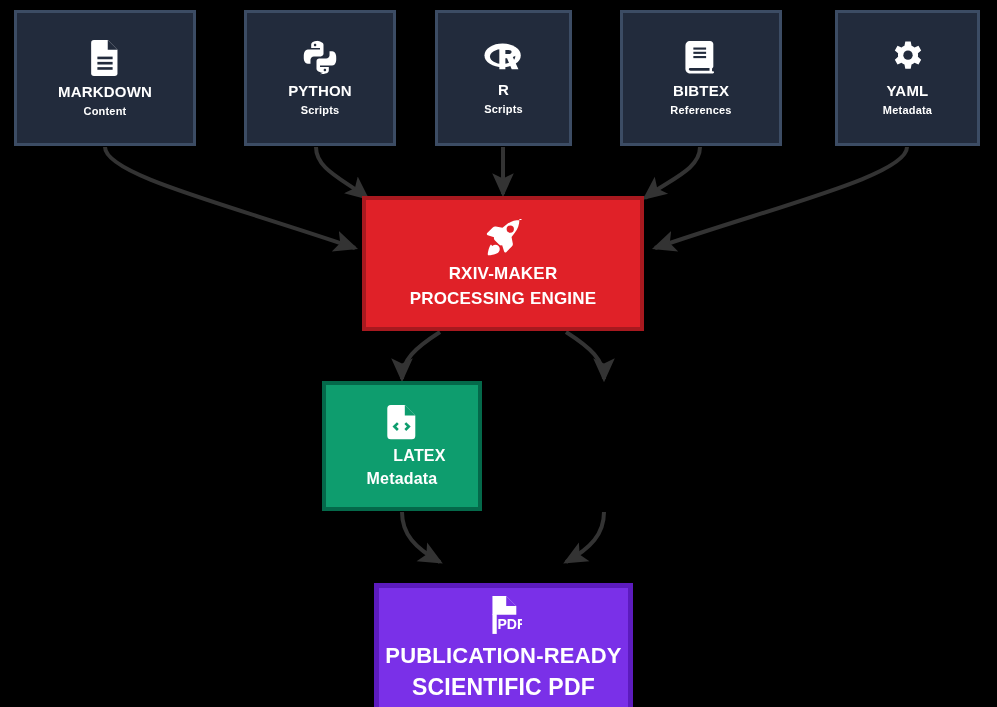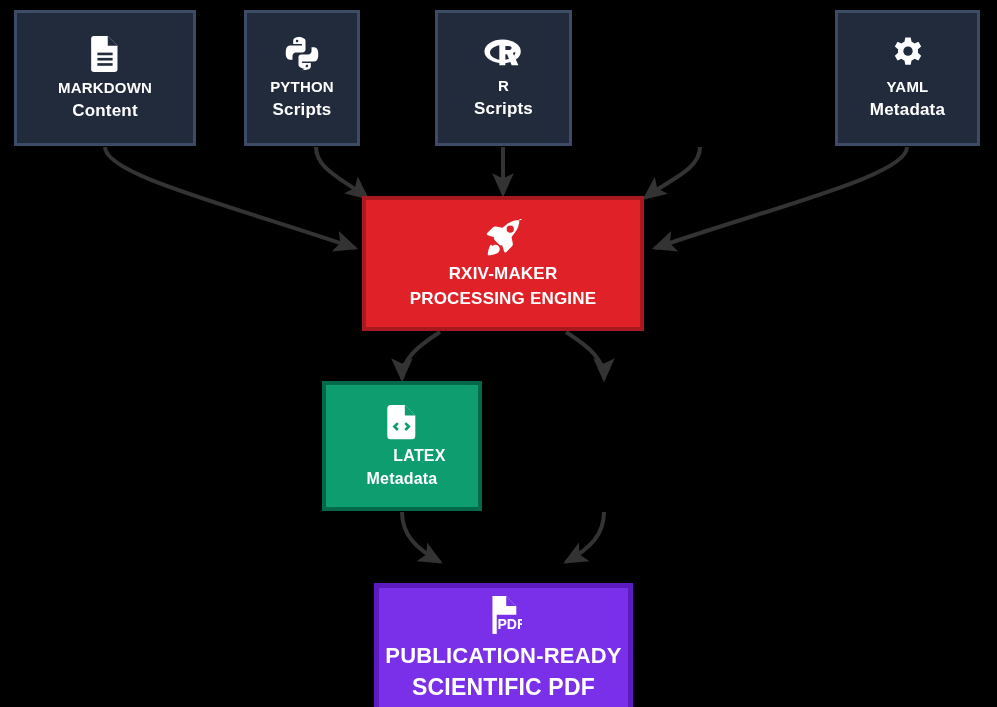--- a/index.html
+++ b/index.html
@@ -62,21 +62,21 @@
     margin-top: 5px;
   }
 
   
   .node.input {
     background: #222B3C;
     border: 3px solid #3C4C64;
     color: #FFFFFF;
   }
   .node.input .title { font-size: 15px; }
-  .node.input .subtitle { font-size: 17px; }
+  .node.input .subtitle { font-size: 11px; }
 
   
   .node.engine {
     background: #E02128;
     border: 4px solid #A8191F;
     color: #FFFFFF;
   }
   .node.engine .title { font-size: 17px; }
   .node.engine .subtitle { font-size: 17px; }
 
@@ -133,21 +133,21 @@
         <path fill="#222B3C" d="M14 0 l7 7 h-7 Z"></path>
         <rect x="6.5" y="12" width="11" height="1.9" fill="#222B3C"></rect>
         <rect x="6.5" y="15.8" width="11" height="1.9" fill="#222B3C"></rect>
         <rect x="6.5" y="19.6" width="11" height="1.9" fill="#222B3C"></rect>
       </svg>
     </span>
     <div class="title">MARKDOWN</div>
     <div class="subtitle">Content</div>
   </div>
 
-  <div class="node input" style="left:244px; top:10px; width:116px; height:136px;">
+  <div class="node input" style="left:244px; top:10px; width:152px; height:136px;">
     <span class="icon">
       <svg width="34" height="35" viewBox="0 0 24 25" xmlns="http://www.w3.org/2000/svg">
         <path fill="#ffffff" d="M11.9 0.6c-1.9 0-3.5.2-4.6.6-1.1.4-1.6 1.2-1.6 2.2v2.4h6.3v.9H3.4c-1.1 0-2 .6-2.5 1.8-.5 1.3-.5 2.1-.5 3.4 0 1.2 0 2.1.5 3.3.4 1.1 1.3 1.8 2.4 1.8h1.9v-2.9c0-1.2 1.1-2.4 2.4-2.4h5c1 0 1.9-.8 1.9-1.8V3.4c0-1-.8-1.7-1.8-2-.7-.2-1.7-.8-2.8-.8Zm-3.4 2c.5 0 .9.4.9.9s-.4.9-.9.9-.9-.4-.9-.9.4-.9.9-.9Z"></path>
         <path fill="#ffffff" d="M12.1 24.4c1.9 0 3.5-.2 4.6-.6 1.1-.4 1.6-1.2 1.6-2.2v-2.4h-6.3v-.9h8.6c1.1 0 2-.6 2.5-1.8.5-1.3.5-2.1.5-3.4 0-1.2 0-2.1-.5-3.3-.4-1.1-1.3-1.8-2.4-1.8h-1.9v2.9c0 1.2-1.1 2.4-2.4 2.4h-5c-1 0-1.9.8-1.9 1.8v5.5c0 1 .8 1.7 1.8 2 .7.2 1.7.8 2.8.8Zm3.4-2c-.5 0-.9-.4-.9-.9s.4-.9.9-.9.9.4.9.9-.4.9-.9.9Z"></path>
       </svg>
     </span>
     <div class="title">PYTHON</div>
     <div class="subtitle">Scripts</div>
   </div>
 
@@ -157,20 +157,33 @@
         <ellipse cx="14" cy="10.5" rx="13.2" ry="8.6" fill="#ffffff"></ellipse>
         <ellipse cx="14" cy="11.3" rx="9.2" ry="5.4" fill="#222B3C"></ellipse>
         <path fill="#ffffff" d="M11.6 3.6h7.1c3.6 0 6 1.6 6 4.2 0 2-1.3 3.3-3.3 3.9l4.1 8.9h-4.9l-3.4-8h-1.2v8h-4.4Z"></path>
         <path fill="#222B3C" d="M16 6.6h2.3c1.4 0 2.2.5 2.2 1.4s-.8 1.5-2.2 1.5H16Z"></path>
       </svg>
     </span>
     <div class="title">R</div>
     <div class="subtitle">Scripts</div>
   </div>
 
+  <div class="node input" style="left:620px; top:10px; width:162px; height:136px;">
+    <span class="icon">
+      <svg width="32" height="34" viewBox="0 0 22 24" xmlns="http://www.w3.org/2000/svg">
+        <path fill="#ffffff" d="M3 0h14.4c1.3 0 2.3 1 2.3 2.2v15.6c0 .7-.3 1.2-.9 1.6v1.9h.6c.4 0 .8.4.8.8s-.4.8-.8.8H3.6C1.6 22.9 0 21.4 0 19.5V3.3C0 1.5 1.3 0 3 0Z"></path>
+        <path fill="#222B3C" d="M3.4 19.1h13.6v1.9H3.6c-.7 0-1.2-.4-1.2-1s.5-.9 1-.9Z"></path>
+        <rect x="5.6" y="4.6" width="9" height="1.5" fill="#222B3C"></rect>
+        <rect x="5.6" y="7.6" width="9" height="1.5" fill="#222B3C"></rect>
+        <rect x="5.6" y="10.6" width="9" height="1.5" fill="#222B3C"></rect>
+      </svg>
+    </span>
+    <div class="title">BIBTEX</div>
+    <div class="subtitle">References</div>
+  </div>
 
   <div class="node input" style="left:835px; top:10px; width:145px; height:136px;">
     <span class="icon">
       <svg width="34" height="34" viewBox="0 0 24 24" xmlns="http://www.w3.org/2000/svg">
         <path fill="#ffffff" d="M13.9 0.4h-3.8l-.6 3a8.6 8.6 0 0 0-2.1 1.2L4.6 3.4 2.7 6.7l2.3 2a8.6 8.6 0 0 0 0 2.5l-2.3 2 1.9 3.3 2.8-1.2c.6.5 1.3.9 2.1 1.2l.6 3h3.8l.6-3c.8-.3 1.5-.7 2.1-1.2l2.8 1.2 1.9-3.3-2.3-2a8.6 8.6 0 0 0 0-2.5l2.3-2-1.9-3.3-2.8 1.2a8.6 8.6 0 0 0-2.1-1.2Z"></path>
         <circle cx="12" cy="10" r="3.3" fill="#222B3C"></circle>
       </svg>
     </span>
     <div class="title">YAML</div>
     <div class="subtitle">Metadata</div>

